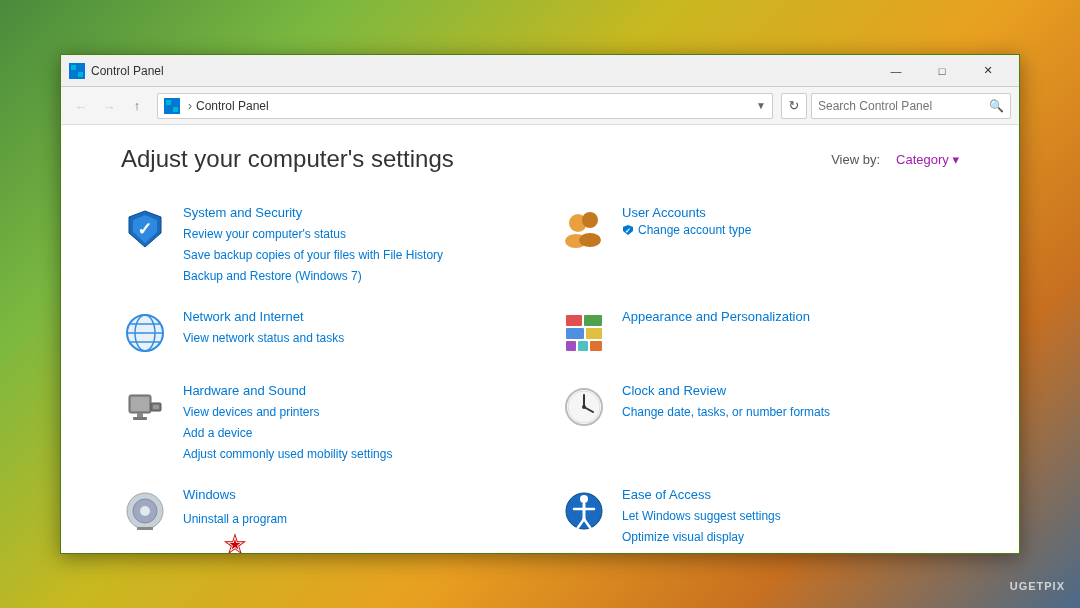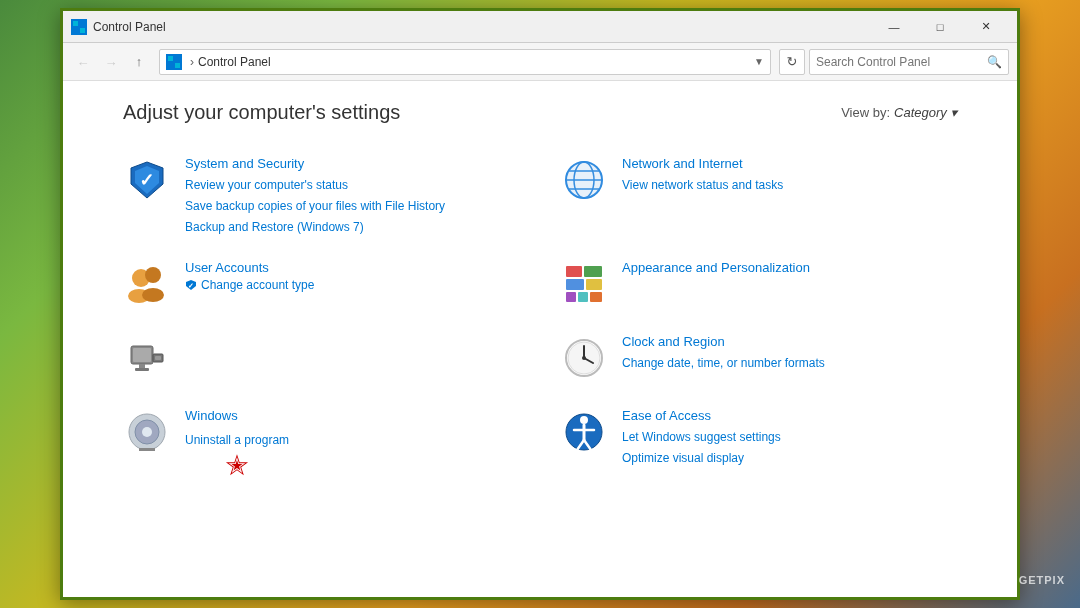--- a/index.html
+++ b/index.html
@@ -7,23 +7,23 @@
       width: 1080px;
       height: 608px;
       background: linear-gradient(135deg, #4a8a3c 0%, #7ab840 20%, #c8b820 40%, #e8a020 60%, #c87020 80%, #4a6a8a 100%);
       display: flex;
       align-items: center;
       justify-content: center;
       font-family: 'Segoe UI', Tahoma, sans-serif;
     }
     .window {
       width: 960px;
-      height: 592px;
+      height: 500px;
       background: #f0f0f0;
-      border: 3px solid #4d7c0f;
+      border: 1px solid #4d7c0f;
       box-shadow: 0 4px 20px rgba(0,0,0,0.4);
       display: flex;
       flex-direction: column;
     }
     .title-bar {
       height: 32px;
       background: #f0f0f0;
       display: flex;
       align-items: center;
       padding: 0 8px;
@@ -171,37 +171,36 @@
       padding: 20px 60px;
       overflow-y: auto;
     }
     .page-header {
       display: flex;
       justify-content: space-between;
       align-items: center;
       margin-bottom: 24px;
     }
     .page-title {
-      font-size: 20px;
+      font-size: 24px;
       font-weight: 300;
       color: #333;
       text-align: right;
     }
     .view-by {
       font-size: 13px;
       color: #555;
       display: flex;
       align-items: center;
-      gap: 4px;
+      gap: 16px;
     }
     .view-by-link {
-      color: #404040;
+      color: #a21caf;
       cursor: pointer;
       text-decoration: none;
-      font-style: italic;
     }
     .categories-grid {
       display: grid;
       grid-template-columns: 1fr 1fr;
       gap: 10px 40px;
     }
     .category-item {
       display: flex;
       align-items: flex-start;
       gap: 14px;
@@ -229,21 +228,21 @@
     .category-link {
       font-size: 12px;
       color: #0078d4;
       cursor: pointer;
       display: block;
       margin-top: 7px;
       text-decoration: none;
     }
     .watermark {
       position: absolute;
-      bottom: 22px;
+      bottom: 16px;
       right: 15px;
       font-size: 11px;
       color: rgba(255,255,255,0.7);
       font-weight: bold;
       letter-spacing: 1px;
     }
     
     .red-star {
       color: #cc0000;
       font-size: 28px;
@@ -327,37 +326,20 @@
           <a class="category-title">System and Security</a>
           <a class="category-link">Review your computer's status</a>
           <a class="category-link">Save backup copies of your files with File History</a>
           <a class="category-link">Backup and Restore (Windows 7)</a>
         </div>
       </div>
 
       <div class="category-item">
         <div class="category-icon">
           <svg width="44" height="44" viewBox="0 0 44 44">
-            <circle cx="22" cy="22" r="18" fill="none" stroke="#2d8ae0" stroke-width="2"></circle>
-            <ellipse cx="22" cy="22" rx="10" ry="18" fill="none" stroke="#2d8ae0" stroke-width="1.5"></ellipse>
-            <line x1="4" y1="22" x2="40" y2="22" stroke="#2d8ae0" stroke-width="1.5"></line>
-            <line x1="7" y1="13" x2="37" y2="13" stroke="#2d8ae0" stroke-width="1.5"></line>
-            <line x1="7" y1="31" x2="37" y2="31" stroke="#2d8ae0" stroke-width="1.5"></line>
-            <circle cx="22" cy="22" r="18" fill="rgba(100,160,220,0.15)"></circle>
-          </svg>
-        </div>
-        <div class="category-content">
-          <a class="category-title">Network and Internet</a>
-          <a class="category-link">View network status and tasks</a>
-        </div>
-      </div>
-
-      <div class="category-item">
-        <div class="category-icon">
-          <svg width="44" height="44" viewBox="0 0 44 44">
             <circle cx="16" cy="16" r="9" fill="#e8a040"></circle>
             <circle cx="28" cy="13" r="8" fill="#c47820"></circle>
             <ellipse cx="14" cy="34" rx="11" ry="7" fill="#e8a040"></ellipse>
             <ellipse cx="28" cy="33" rx="11" ry="7" fill="#c47820"></ellipse>
           </svg>
         </div>
         <div class="category-content">
           <a class="category-title">User Accounts</a>
           <div style="display:flex;align-items:center;gap:4px;margin-top:2px;">
             <svg width="12" height="12" viewBox="0 0 12 12">
@@ -365,20 +347,37 @@
               <text x="6" y="8.5" text-anchor="middle" fill="white" font-size="7" font-weight="bold">✓</text>
             </svg>
             <a class="category-link" style="margin-top:0;">Change account type</a>
           </div>
         </div>
       </div>
 
       <div class="category-item">
         <div class="category-icon">
           <svg width="44" height="44" viewBox="0 0 44 44">
+            <circle cx="22" cy="22" r="18" fill="none" stroke="#2d8ae0" stroke-width="2"></circle>
+            <ellipse cx="22" cy="22" rx="10" ry="18" fill="none" stroke="#2d8ae0" stroke-width="1.5"></ellipse>
+            <line x1="4" y1="22" x2="40" y2="22" stroke="#2d8ae0" stroke-width="1.5"></line>
+            <line x1="7" y1="13" x2="37" y2="13" stroke="#2d8ae0" stroke-width="1.5"></line>
+            <line x1="7" y1="31" x2="37" y2="31" stroke="#2d8ae0" stroke-width="1.5"></line>
+            <circle cx="22" cy="22" r="18" fill="rgba(100,160,220,0.15)"></circle>
+          </svg>
+        </div>
+        <div class="category-content">
+          <a class="category-title">Network and Internet</a>
+          <a class="category-link">View network status and tasks</a>
+        </div>
+      </div>
+
+      <div class="category-item">
+        <div class="category-icon">
+          <svg width="44" height="44" viewBox="0 0 44 44">
             <rect x="4" y="4" width="16" height="11" fill="#e05050" rx="1"></rect>
             <rect x="22" y="4" width="18" height="11" fill="#50a050" rx="1"></rect>
             <rect x="4" y="17" width="18" height="11" fill="#5090e0" rx="1"></rect>
             <rect x="24" y="17" width="16" height="11" fill="#e0c040" rx="1"></rect>
             <rect x="4" y="30" width="10" height="10" fill="#a050c0" rx="1"></rect>
             <rect x="16" y="30" width="10" height="10" fill="#50c0c0" rx="1"></rect>
             <rect x="28" y="30" width="12" height="10" fill="#e07030" rx="1"></rect>
           </svg>
         </div>
         <div class="category-content">
@@ -390,35 +389,41 @@
         <div class="category-icon">
           <svg width="44" height="44" viewBox="0 0 44 44">
             <rect x="6" y="10" width="22" height="18" rx="2" fill="#888" stroke="#666" stroke-width="1"></rect>
             <rect x="8" y="12" width="18" height="14" rx="1" fill="#aaa"></rect>
             <rect x="28" y="18" width="10" height="8" rx="1" fill="#777" stroke="#555" stroke-width="1"></rect>
             <rect x="30" y="20" width="6" height="4" rx="1" fill="#999"></rect>
             <rect x="14" y="28" width="6" height="4" fill="#888"></rect>
             <rect x="10" y="32" width="14" height="3" rx="1" fill="#777"></rect>
           </svg>
         </div>
+        <div class="category-content">
+          <a class="category-title">Hardware and Sound</a>
+          <a class="category-link">View devices and printers</a>
+          <a class="category-link">Add a device</a>
+          <a class="category-link">Adjust commonly used mobility settings</a>
+        </div>
       </div>
 
       <div class="category-item">
         <div class="category-icon">
           <svg width="44" height="44" viewBox="0 0 44 44">
             <circle cx="22" cy="22" r="18" fill="white" stroke="#bbb" stroke-width="2"></circle>
             <circle cx="22" cy="22" r="16" fill="#f5f5f5" stroke="#ddd" stroke-width="1"></circle>
             <line x1="22" y1="22" x2="22" y2="10" stroke="#333" stroke-width="2" stroke-linecap="round"></line>
             <line x1="22" y1="22" x2="31" y2="27" stroke="#333" stroke-width="2" stroke-linecap="round"></line>
             <circle cx="22" cy="22" r="2" fill="#333"></circle>
           </svg>
         </div>
         <div class="category-content">
-          <a class="category-title">Clock and Region</a>
-          <a class="category-link">Change date, time, or number formats</a>
+          <a class="category-title">Clock and Review</a>
+          <a class="category-link">Change date, tasks, or number formats</a>
         </div>
       </div>
 
       <div class="category-item">
         <div class="category-icon">
           <svg width="44" height="44" viewBox="0 0 44 44">
             <circle cx="22" cy="22" r="18" fill="#c8d0d8" stroke="#a0a8b0" stroke-width="1"></circle>
             <circle cx="22" cy="22" r="12" fill="#a0a8c0" stroke="#8090a8" stroke-width="1"></circle>
             <circle cx="22" cy="22" r="5" fill="#e0e8f0"></circle>
             <rect x="14" y="38" width="16" height="3" fill="#888"></rect>

